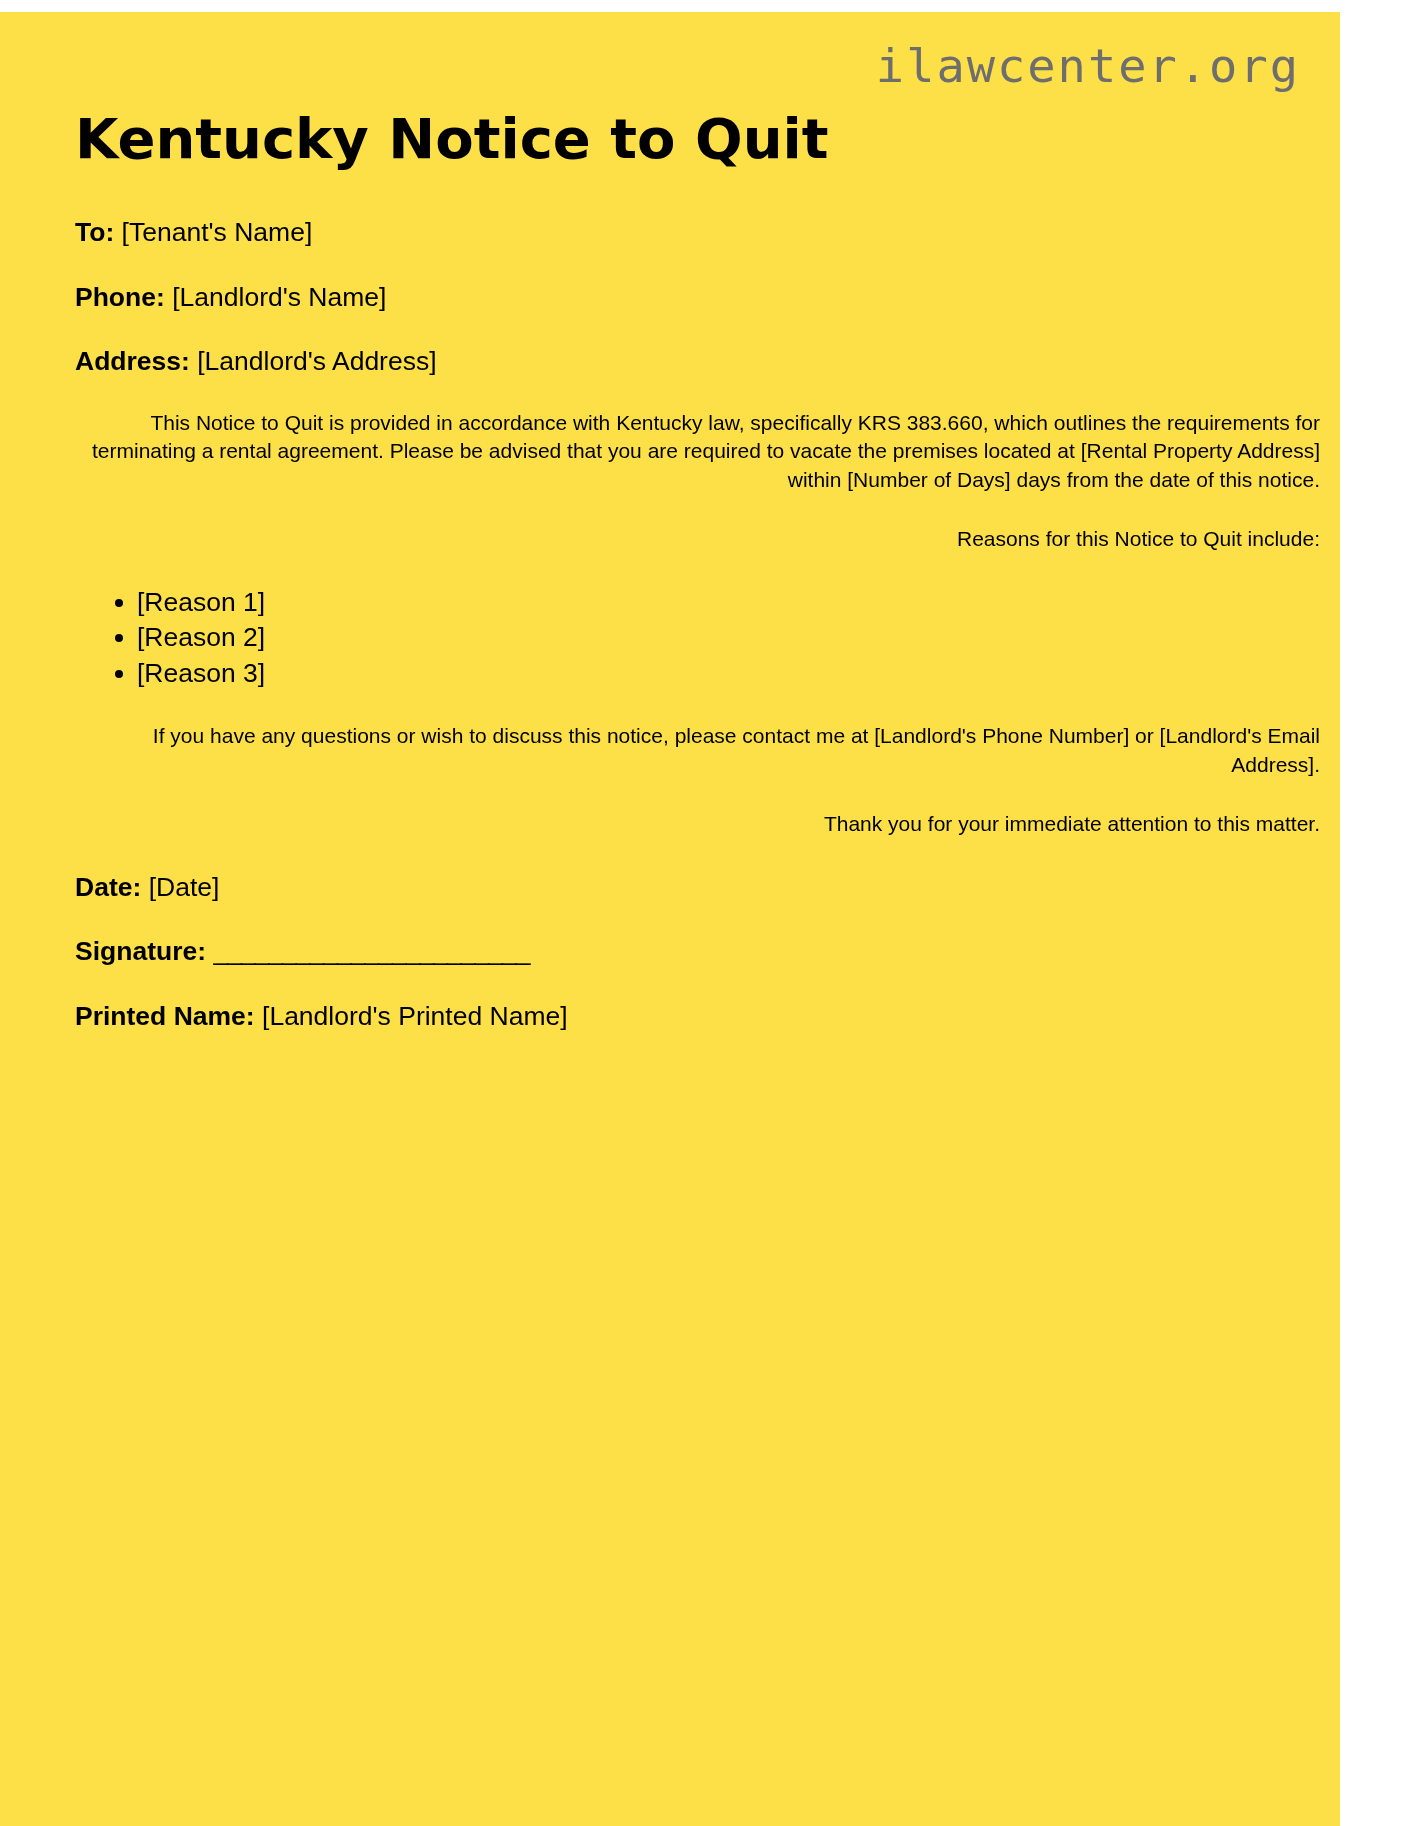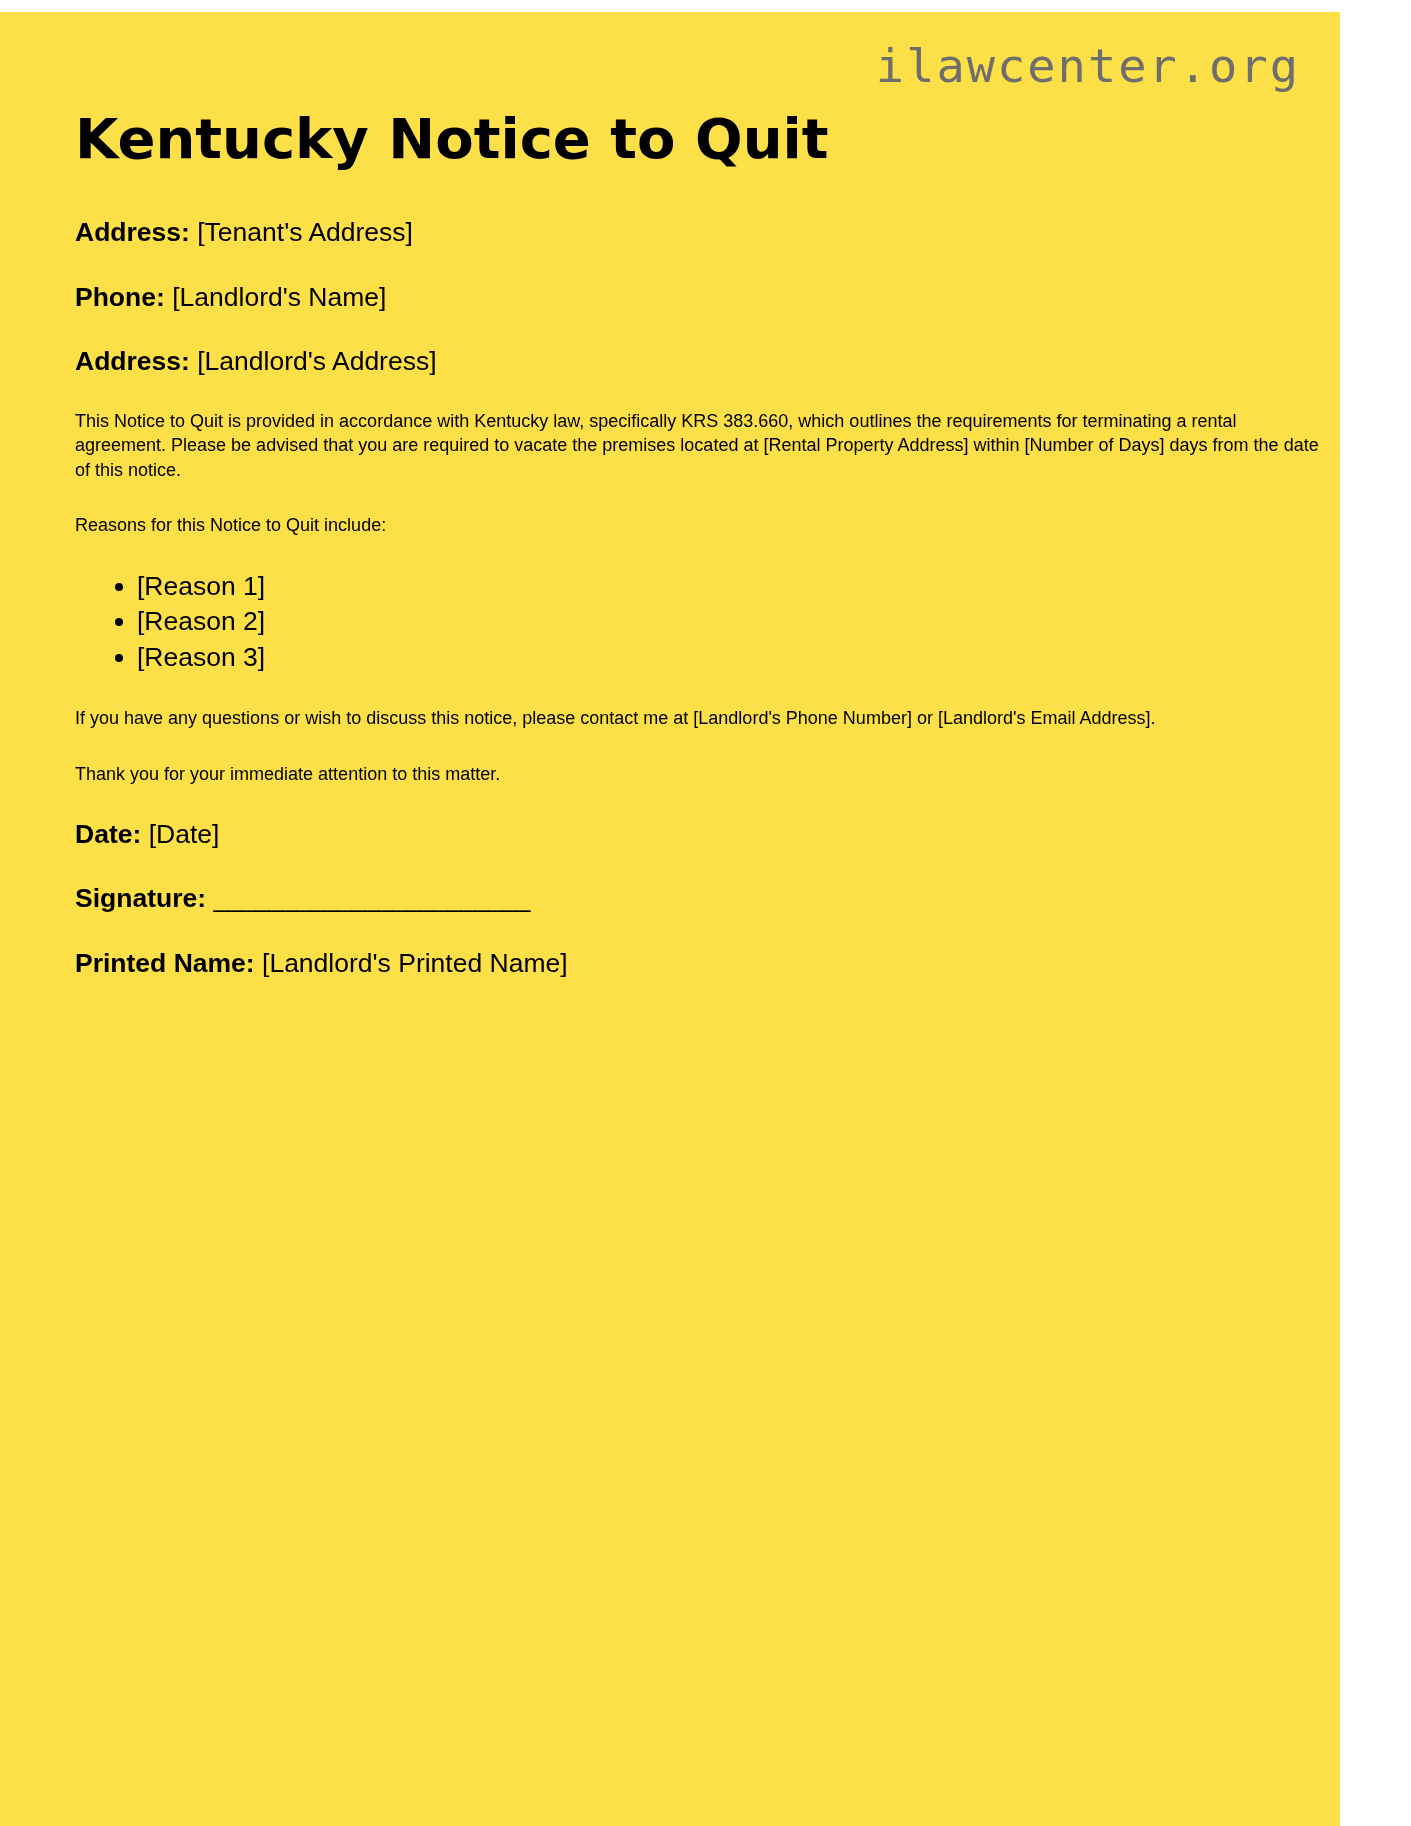--- a/index.html
+++ b/index.html
@@ -50,25 +50,26 @@
     font-family: "DejaVu Sans", "Liberation Sans", sans-serif;
     font-weight: bold;
     font-size: 56px;
     line-height: 1.15;
     letter-spacing: 0px;
     margin: 0 0 44px 0;
     color: #000000;
   }
 
   .para {
-    font-size: 18px;
+    font-size: 21px;
     line-height: 1.36;
     margin: 0 0 31px 0;
     color: #000000;
     font-stretch: condensed;
+    text-align: right;
   }
 
   
   .field {
     font-size: 26.5px;
     line-height: 1.3;
     margin: 0 0 30px 0;
   }
   .field .lbl {
     font-weight: bold;
@@ -110,25 +111,25 @@
 <body>
 
 <div class="page">
 
   <div class="watermark">ilawcenter.org</div>
 
   <div class="content">
 
     <h1 class="doc-title">Kentucky Notice to Quit</h1>
 
+    <p class="field">
+      <span class="lbl">To:</span>
+      <span class="val">[Tenant's Name]</span>
+    </p>
 
-    <p class="field">
-      <span class="lbl">Address:</span>
-      <span class="val">[Tenant's Address]</span>
-    </p>
 
     <p class="field">
       <span class="lbl">Phone:</span>
       <span class="val">[Landlord's Name]</span>
     </p>
 
     <p class="field">
       <span class="lbl">Address:</span>
       <span class="val">[Landlord's Address]</span>
     </p>

